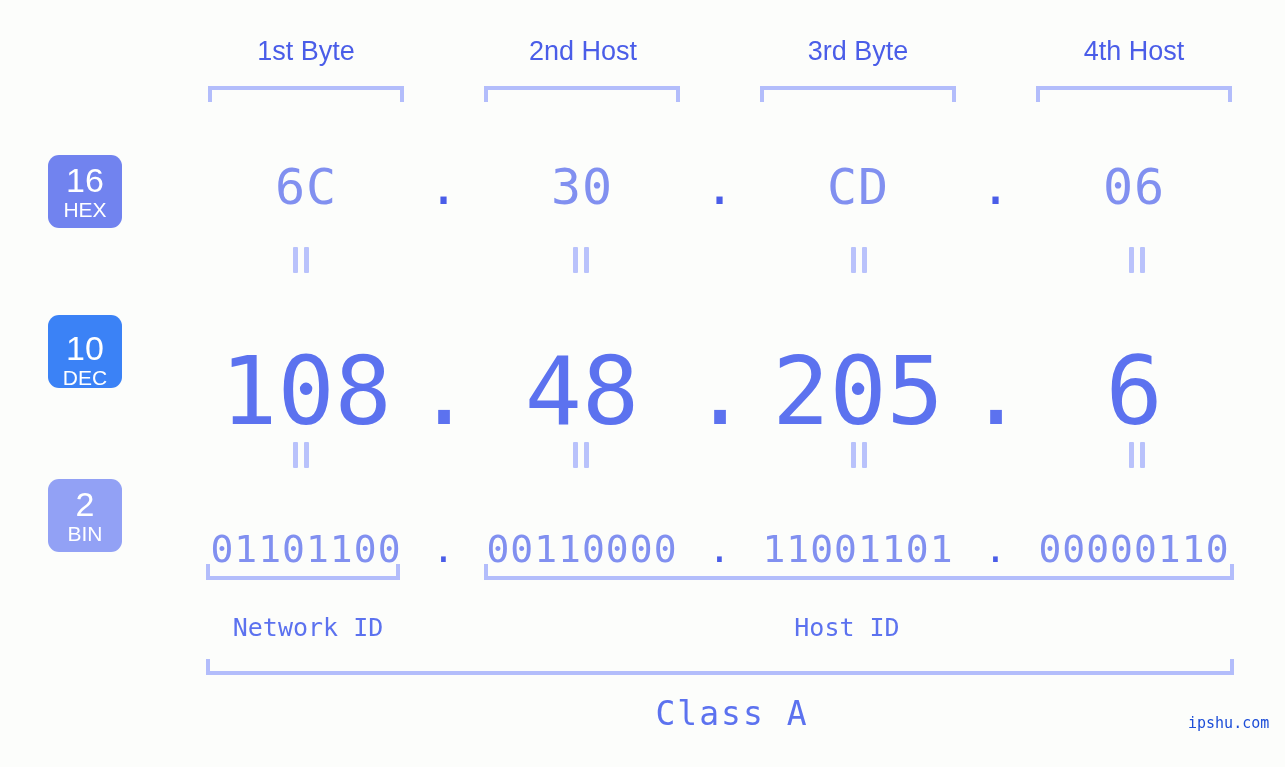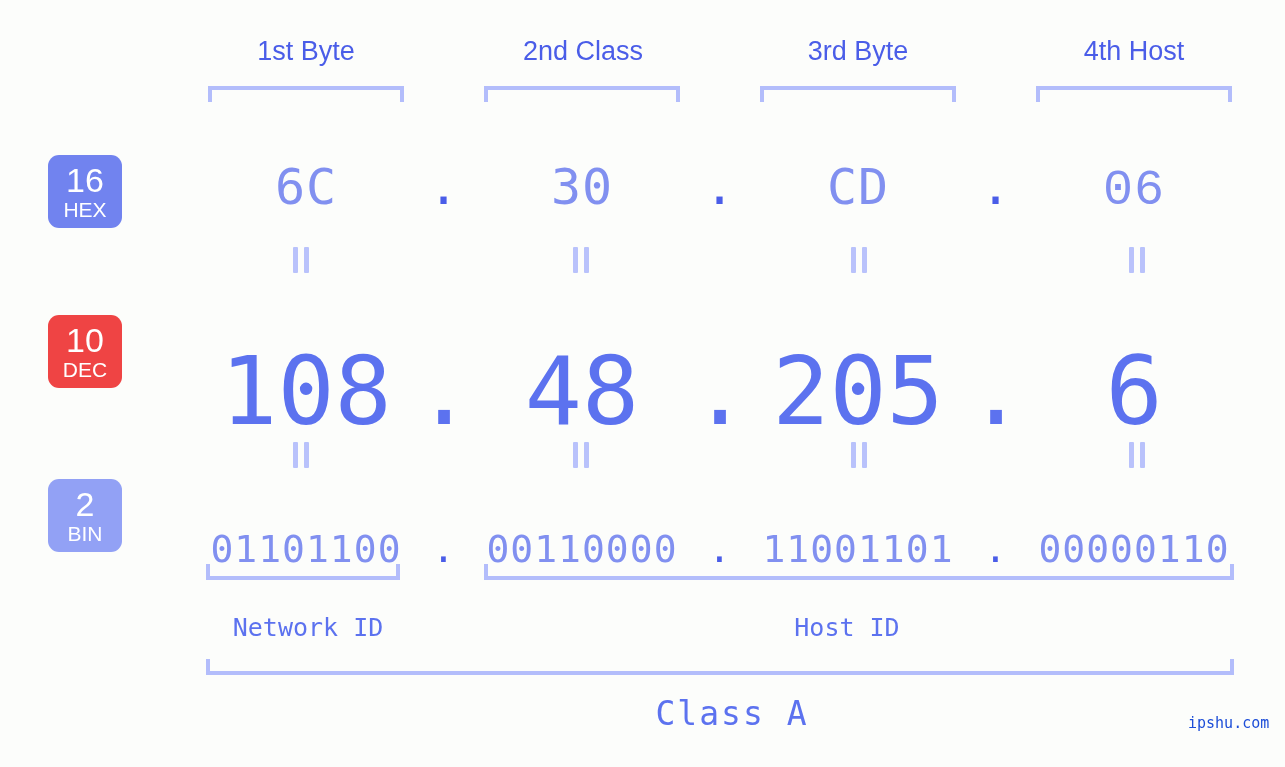--- a/index.html
+++ b/index.html
@@ -148,50 +148,50 @@
     color: #1d4ed8;
     white-space: nowrap;
   }
 </style>
 </head>
 <body>
 
 <div id="stage">
 
   <div class="abs byte-label" style="left:206px; top:36px; width:200px;">1st Byte</div>
-  <div class="abs byte-label" style="left:483px; top:36px; width:200px;">2nd Class</div>
+  <div class="abs byte-label" style="left:483px; top:36px; width:200px;">2nd Host</div>
   <div class="abs byte-label" style="left:758px; top:36px; width:200px;">3rd Byte</div>
   <div class="abs byte-label" style="left:1034px; top:36px; width:200px;">4th Host</div>
 
   <div class="abs bracket-down" style="left:208px; top:86px; width:196px;"></div>
   <div class="abs bracket-down" style="left:484px; top:86px; width:196px;"></div>
   <div class="abs bracket-down" style="left:760px; top:86px; width:196px;"></div>
   <div class="abs bracket-down" style="left:1036px; top:86px; width:196px;"></div>
 
   <div class="abs badge" style="left:48px; top:155px; background:#7183ef;">
     <span class="num">16</span>
     <span class="nm">HEX</span>
   </div>
 
   <div class="row-values hex-row" style="left:160px; top:158px; width:1120px;">
     <div class="cell" style="width:196px; margin-left:48px;">6C</div>
     <div class="dot" style="width:80px;">.</div>
     <div class="cell" style="width:196px;">30</div>
     <div class="dot" style="width:80px;">.</div>
     <div class="cell" style="width:196px;">CD</div>
     <div class="dot" style="width:80px;">.</div>
-    <div class="cell" style="width:196px;font-family:Liberation Mono, monospace;">06</div>
+    <div class="cell" style="width:196px;">06</div>
   </div>
 
   <div class="eq abs" style="left:290px; top:247px;"></div>
   <div class="eq abs" style="left:570px; top:247px;"></div>
   <div class="eq abs" style="left:848px; top:247px;"></div>
   <div class="eq abs" style="left:1126px; top:247px;"></div>
 
-  <div class="abs badge" style="left:48px; top:315px; background:#ef4444;">
+  <div class="abs badge" style="left:48px; top:315px; background:#3b82f6;justify-content:flex-end;">
     <span class="num">10</span>
     <span class="nm">DEC</span>
   </div>
 
   <div class="row-values dec-row" style="left:160px; top:300px; width:1120px;">
     <div class="cell" style="width:196px; margin-left:48px;">108</div>
     <div class="dot" style="width:80px;">.</div>
     <div class="cell" style="width:196px;">48</div>
     <div class="dot" style="width:80px;">.</div>
     <div class="cell" style="width:196px;margin-top:36px;">205</div>

